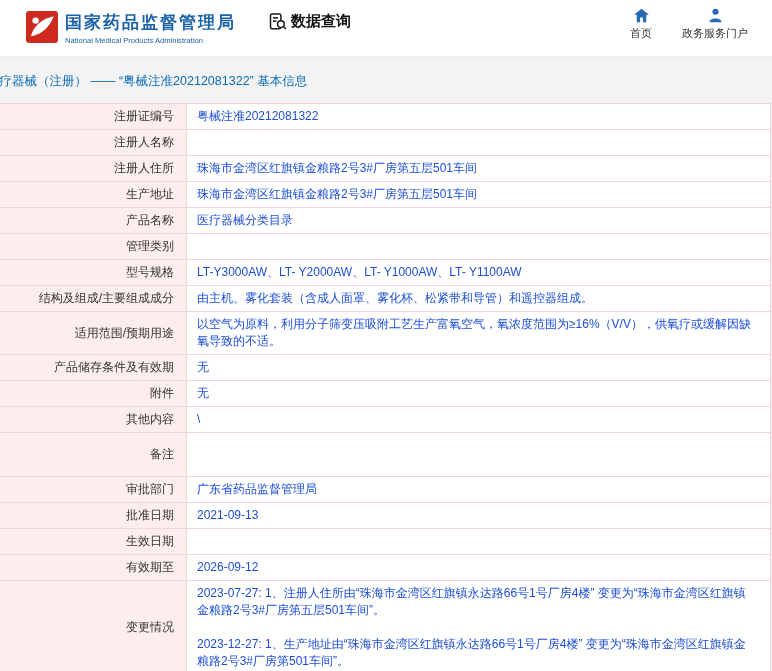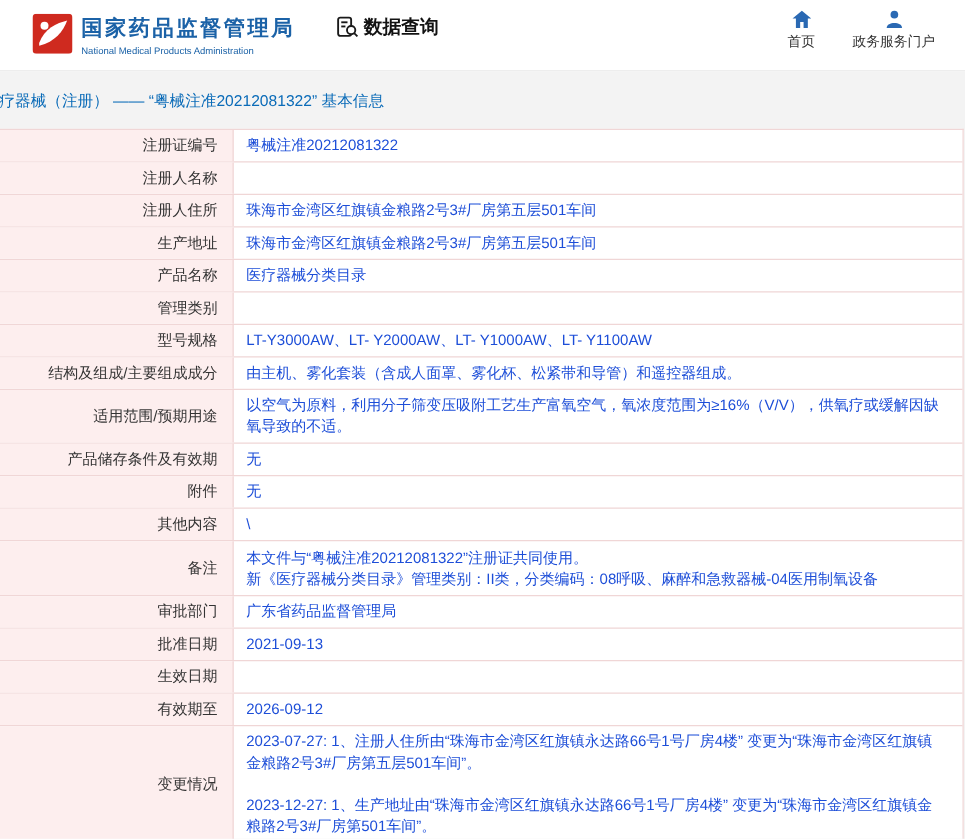--- a/index.html
+++ b/index.html
@@ -137,22 +137,20 @@
     <div class="tvalue">无</div>
   </div>
 
   <div class="trow">
     <div class="tlabel">其他内容</div>
     <div class="tvalue">\</div>
   </div>
 
   <div class="trow tall-remark">
     <div class="tlabel">备注</div>
-    <div class="tvalue pre">本文件与“粤械注准20212081322”注册证共同使用。
-新《医疗器械分类目录》管理类别：II类，分类编码：08呼吸、麻醉和急救器械-04医用制氧设备</div>
   </div>
 
   <div class="trow">
     <div class="tlabel">审批部门</div>
     <div class="tvalue">广东省药品监督管理局</div>
   </div>
 
   <div class="trow">
     <div class="tlabel">批准日期</div>
     <div class="tvalue">2021-09-13</div>

